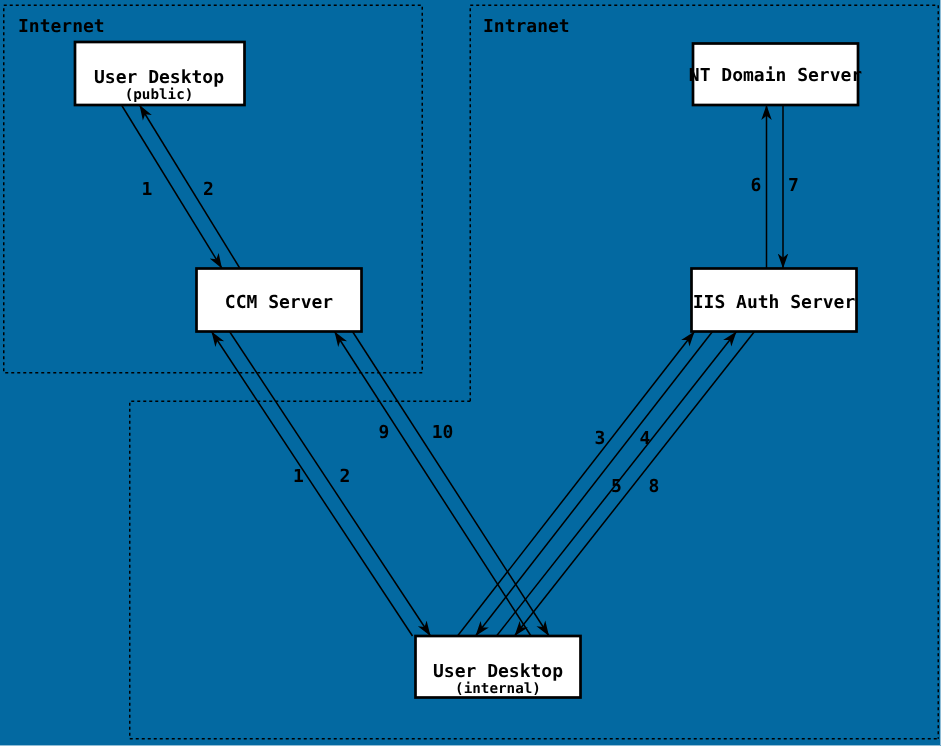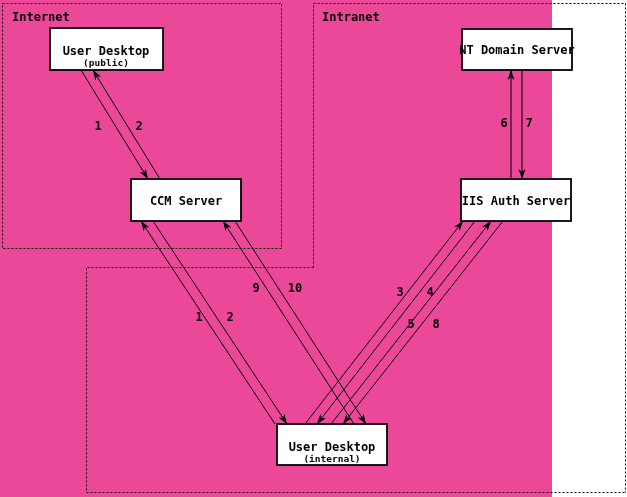--- a/index.html
+++ b/index.html
@@ -2,23 +2,23 @@
 <html><head>
 <meta charset="utf-8">
 <style>
   html, body {
     margin: 0;
     padding: 0;
     background: #ffffff;
   }
   .stage {
     position: relative;
-    width: 552px;
+    width: 627px;
     height: 497px;
-    background: #ec4899;
+    background: #0369a1;
     font-family: "DejaVu Sans Mono", "Liberation Mono", monospace;
     text-align: center;
   }
   svg { display: block; }
   .zone-outline {
     fill: none;
     stroke: #000000;
     stroke-width: 1;
     stroke-dasharray: 2 2;
   }

